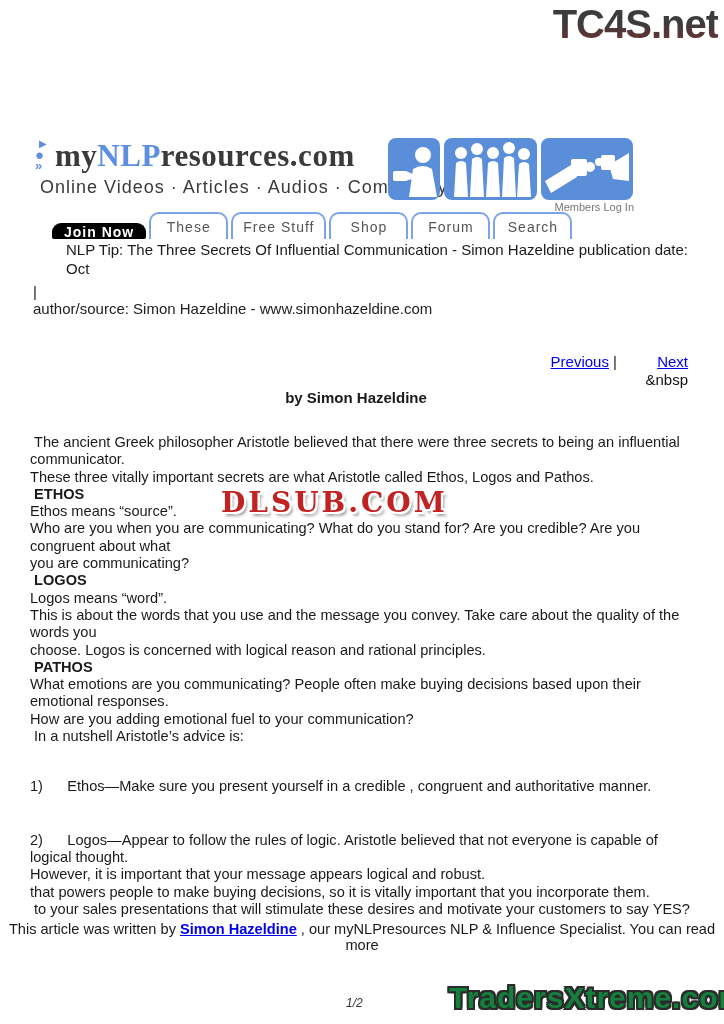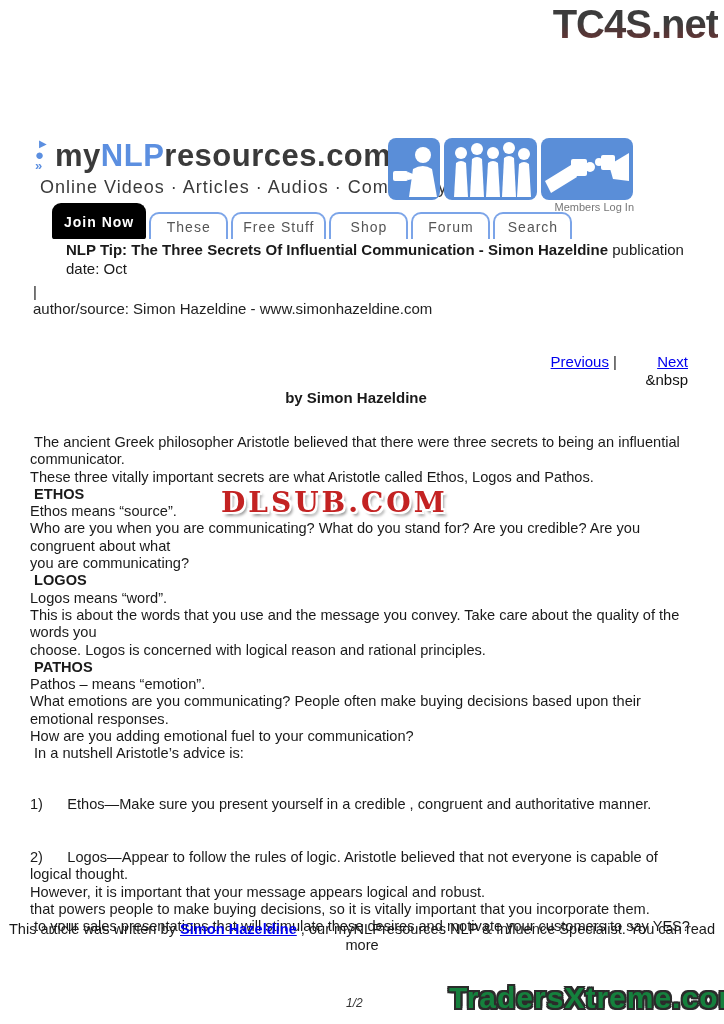--- a/index.html
+++ b/index.html
@@ -10,40 +10,40 @@
   
   .tc4s { position:absolute; top:2px; right:6px; font-size:40px; font-weight:bold; letter-spacing:-1px;
           background:linear-gradient(#3c3c3c 45%, #5a3535 75%, #8a4a44 100%);
           -webkit-background-clip:text; background-clip:text; color:transparent; }
 
   
   .brand-icon { position:absolute; left:35px; top:139px; width:18px; display:flex; flex-direction:column; align-items:flex-start; color:#5c8fe0; line-height:1; }
   .brand-icon .tri { font-size:10px; margin-left:4px; }
   .brand-icon .dot { font-size:15px; margin-top:-2px; }
   .brand-icon .ff  { font-size:13px; font-weight:bold; margin-top:-3px; }
-  .wordmark { position:absolute; left:55px; top:138px; font-size:31px; font-weight:600; letter-spacing:0.5px; color:#3a3a3a; }
+  .wordmark { position:absolute; left:55px; top:138px; font-size:31px; font-weight:600; letter-spacing:0.5px; color:#3a3a3a;font-family:Liberation Serif, serif; }
   .wordmark .nlp { color:#5c8fe0; font-weight:700; }
   .tagline { position:absolute; left:40px; top:177px; font-size:18px; letter-spacing:1px; color:#3a3a3a; }
 
   .tiles { position:absolute; left:388px; top:138px; display:flex; gap:4px; }
   .tile { background:#5a8ed8; border-radius:8px; height:62px; display:flex; align-items:center; justify-content:center; }
   .tile.t1 { width:52px; } .tile.t2 { width:93px; } .tile.t3 { width:92px; }
   .members { position:absolute; top:201px; left:548px; width:86px; text-align:right; font-size:11px; color:#777; }
 
   
   .nav { position:absolute; left:52px; top:211px; display:flex; gap:3px; align-items:flex-end; height:28px; }
   .tab { height:27px; min-width:79px; padding:0 10px; display:flex; align-items:center; justify-content:center;
          border:2px solid #7ba4e8; border-bottom:none; border-radius:10px 10px 0 0;
          background:#fff; color:#555; font-size:14px; letter-spacing:1px; }
-  .tab.active { background:#000; border-color:#000; color:#fff; font-weight:bold; height:36px; min-width:84px; border-radius:9px 9px 2px 2px; }
+  .tab.active { background:#000; border-color:#000; color:#fff; font-weight:bold; height:16px; min-width:84px; border-radius:9px 9px 2px 2px; }
 
   
   .title-block { position:absolute; left:34px; top:240px; width:658px; font-size:15px; line-height:19px; }
   .title-line1 { padding-left:32px; }
-  .title-line1 b { font-weight:bold; }
+  .title-line1 b { font-weight:normal; }
   .title-line2 { text-align:right; }
   .pipe { position:absolute; left:33px; top:283px; font-size:15px; }
   .author { position:absolute; left:33px; top:300px; font-size:15px; color:#222; }
 
   .pager { position:absolute; top:353px; right:36px; text-align:right; font-size:15px; line-height:18px; }
   .pager a { color:#0000EE; text-decoration:underline;padding-left:36px; }
   .pager .sep { color:#222; }
   .nbsp-line { color:#111; }
 
   .byline { position:absolute; top:389px; left:0; width:712px; text-align:center; font-weight:bold; font-size:15px; }
@@ -155,21 +155,20 @@
     <div class="ln">These three vitally important secrets are what Aristotle called Ethos, Logos and Pathos.</div>
     <div class="ln b"> ETHOS</div>
     <div class="ln">Ethos means “source”.</div>
     <div class="ln">Who are you when you are communicating? What do you stand for? Are you credible? Are you congruent about what</div>
     <div class="ln">you are communicating?</div>
     <div class="ln b"> LOGOS</div>
     <div class="ln">Logos means “word”.</div>
     <div class="ln">This is about the words that you use and the message you convey. Take care about the quality of the words you</div>
     <div class="ln">choose. Logos is concerned with logical reason and rational principles.</div>
     <div class="ln b"> PATHOS</div>
-    <div class="ln">Pathos – means “emotion”.</div>
     <div class="ln">What emotions are you communicating? People often make buying decisions based upon their emotional responses.</div>
     <div class="ln">How are you adding emotional fuel to your communication?</div>
     <div class="ln"> In a nutshell Aristotle’s advice is:</div>
     <div class="ln gap33">1)      Ethos—Make sure you present yourself in a credible , congruent and authoritative manner.</div>
     <div class="ln gap36">2)      Logos—Appear to follow the rules of logic. Aristotle believed that not everyone is capable of logical thought.</div>
     <div class="ln">However, it is important that your message appears logical and robust.</div>
     <div class="ln">that powers people to make buying decisions, so it is vitally important that you incorporate them.</div>
     <div class="ln ctr">to your sales presentations that will stimulate these desires and motivate your customers to say YES?</div>
   </div>
 

